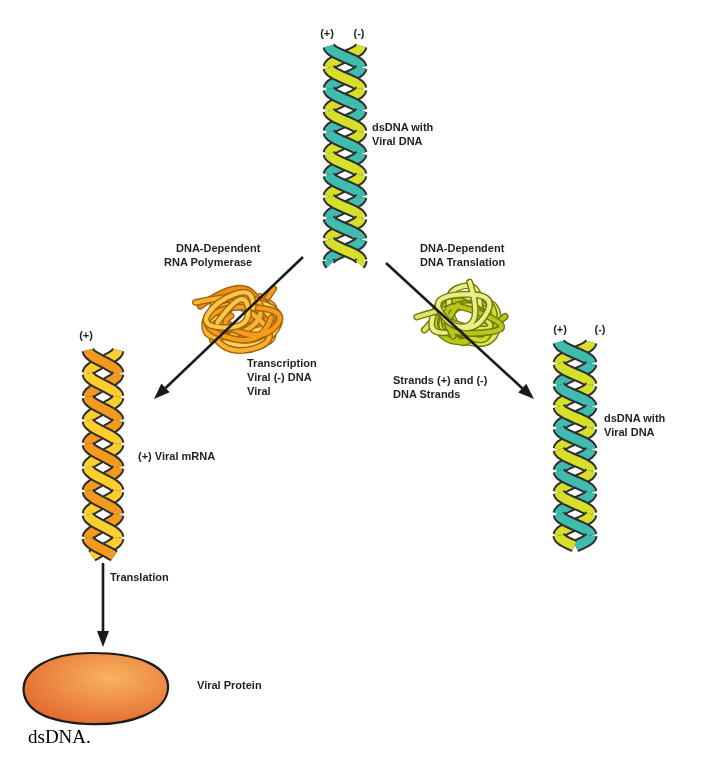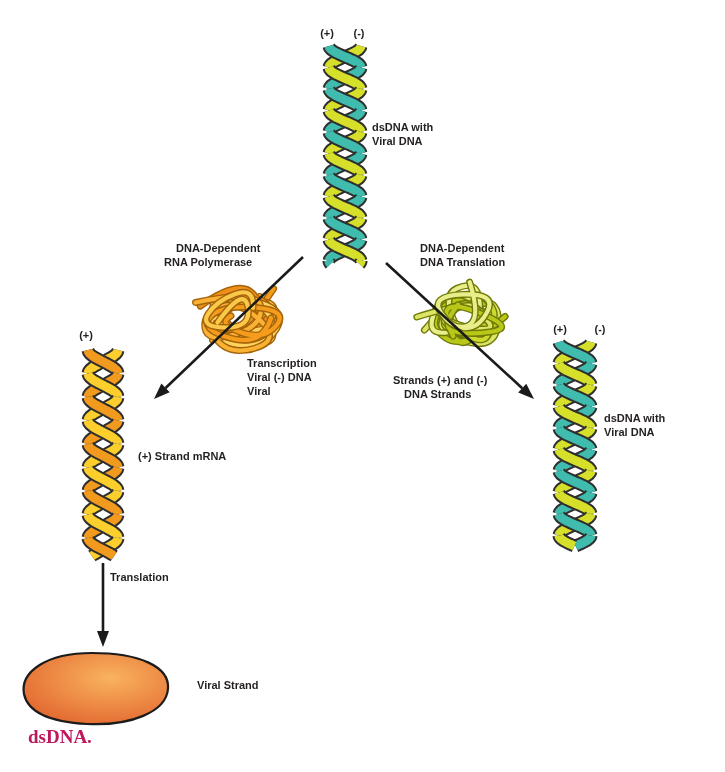--- a/index.html
+++ b/index.html
@@ -17,23 +17,23 @@
     font-weight:bold;
     font-size:11px;
     line-height:13px;
     color:#231f20;
     white-space:nowrap;
   }
   .sign{transform:translateX(-50%);}
   .caption-serif{
     position:absolute;
     font-family:"Liberation Serif", serif;
-    font-weight:bold;
+    font-weight:normal;
     font-size:19px;
-    color:#be185d;
+    color:#000000;
     white-space:nowrap;
   }
 </style>
 </head>
 <body>
 
 <div id="stage">
 
   <svg id="diagram-svg" width="725" height="772" viewBox="0 0 725 772">
     <defs>
@@ -232,28 +232,28 @@
 
   <div class="lbl" style="left:176px;top:242px">DNA-Dependent</div>
   <div class="lbl" style="left:164px;top:256px">RNA Polymerase</div>
   <div class="lbl" style="left:247px;top:357px">Transcription</div>
   <div class="lbl" style="left:247px;top:371px">Viral (-) DNA</div>
   <div class="lbl" style="left:247px;top:385px">Viral</div>
 
   <div class="lbl" style="left:420px;top:242px">DNA-Dependent</div>
   <div class="lbl" style="left:420px;top:256px">DNA Translation</div>
   <div class="lbl" style="left:393px;top:374px">Strands (+) and (-)</div>
-  <div class="lbl" style="left:404px;top:388px">DNA Strands</div>
+  <div class="lbl" style="left:393px;top:388px">DNA Strands</div>
 
   <div class="lbl sign" style="left:86px;top:329px">(+)</div>
-  <div class="lbl" style="left:138px;top:450px">(+) Strand mRNA</div>
+  <div class="lbl" style="left:138px;top:450px">(+) Viral mRNA</div>
 
   <div class="lbl sign" style="left:560px;top:323px">(+)</div>
   <div class="lbl sign" style="left:600px;top:323px">(-)</div>
   <div class="lbl" style="left:604px;top:412px">dsDNA with</div>
   <div class="lbl" style="left:604px;top:426px">Viral DNA</div>
 
   <div class="lbl" style="left:110px;top:571px">Translation</div>
-  <div class="lbl" style="left:197px;top:679px">Viral Strand</div>
+  <div class="lbl" style="left:197px;top:679px">Viral Protein</div>
 
   <div class="caption-serif" style="left:28px;top:726px">dsDNA.</div>
 
 </div>
 
 </body></html>

